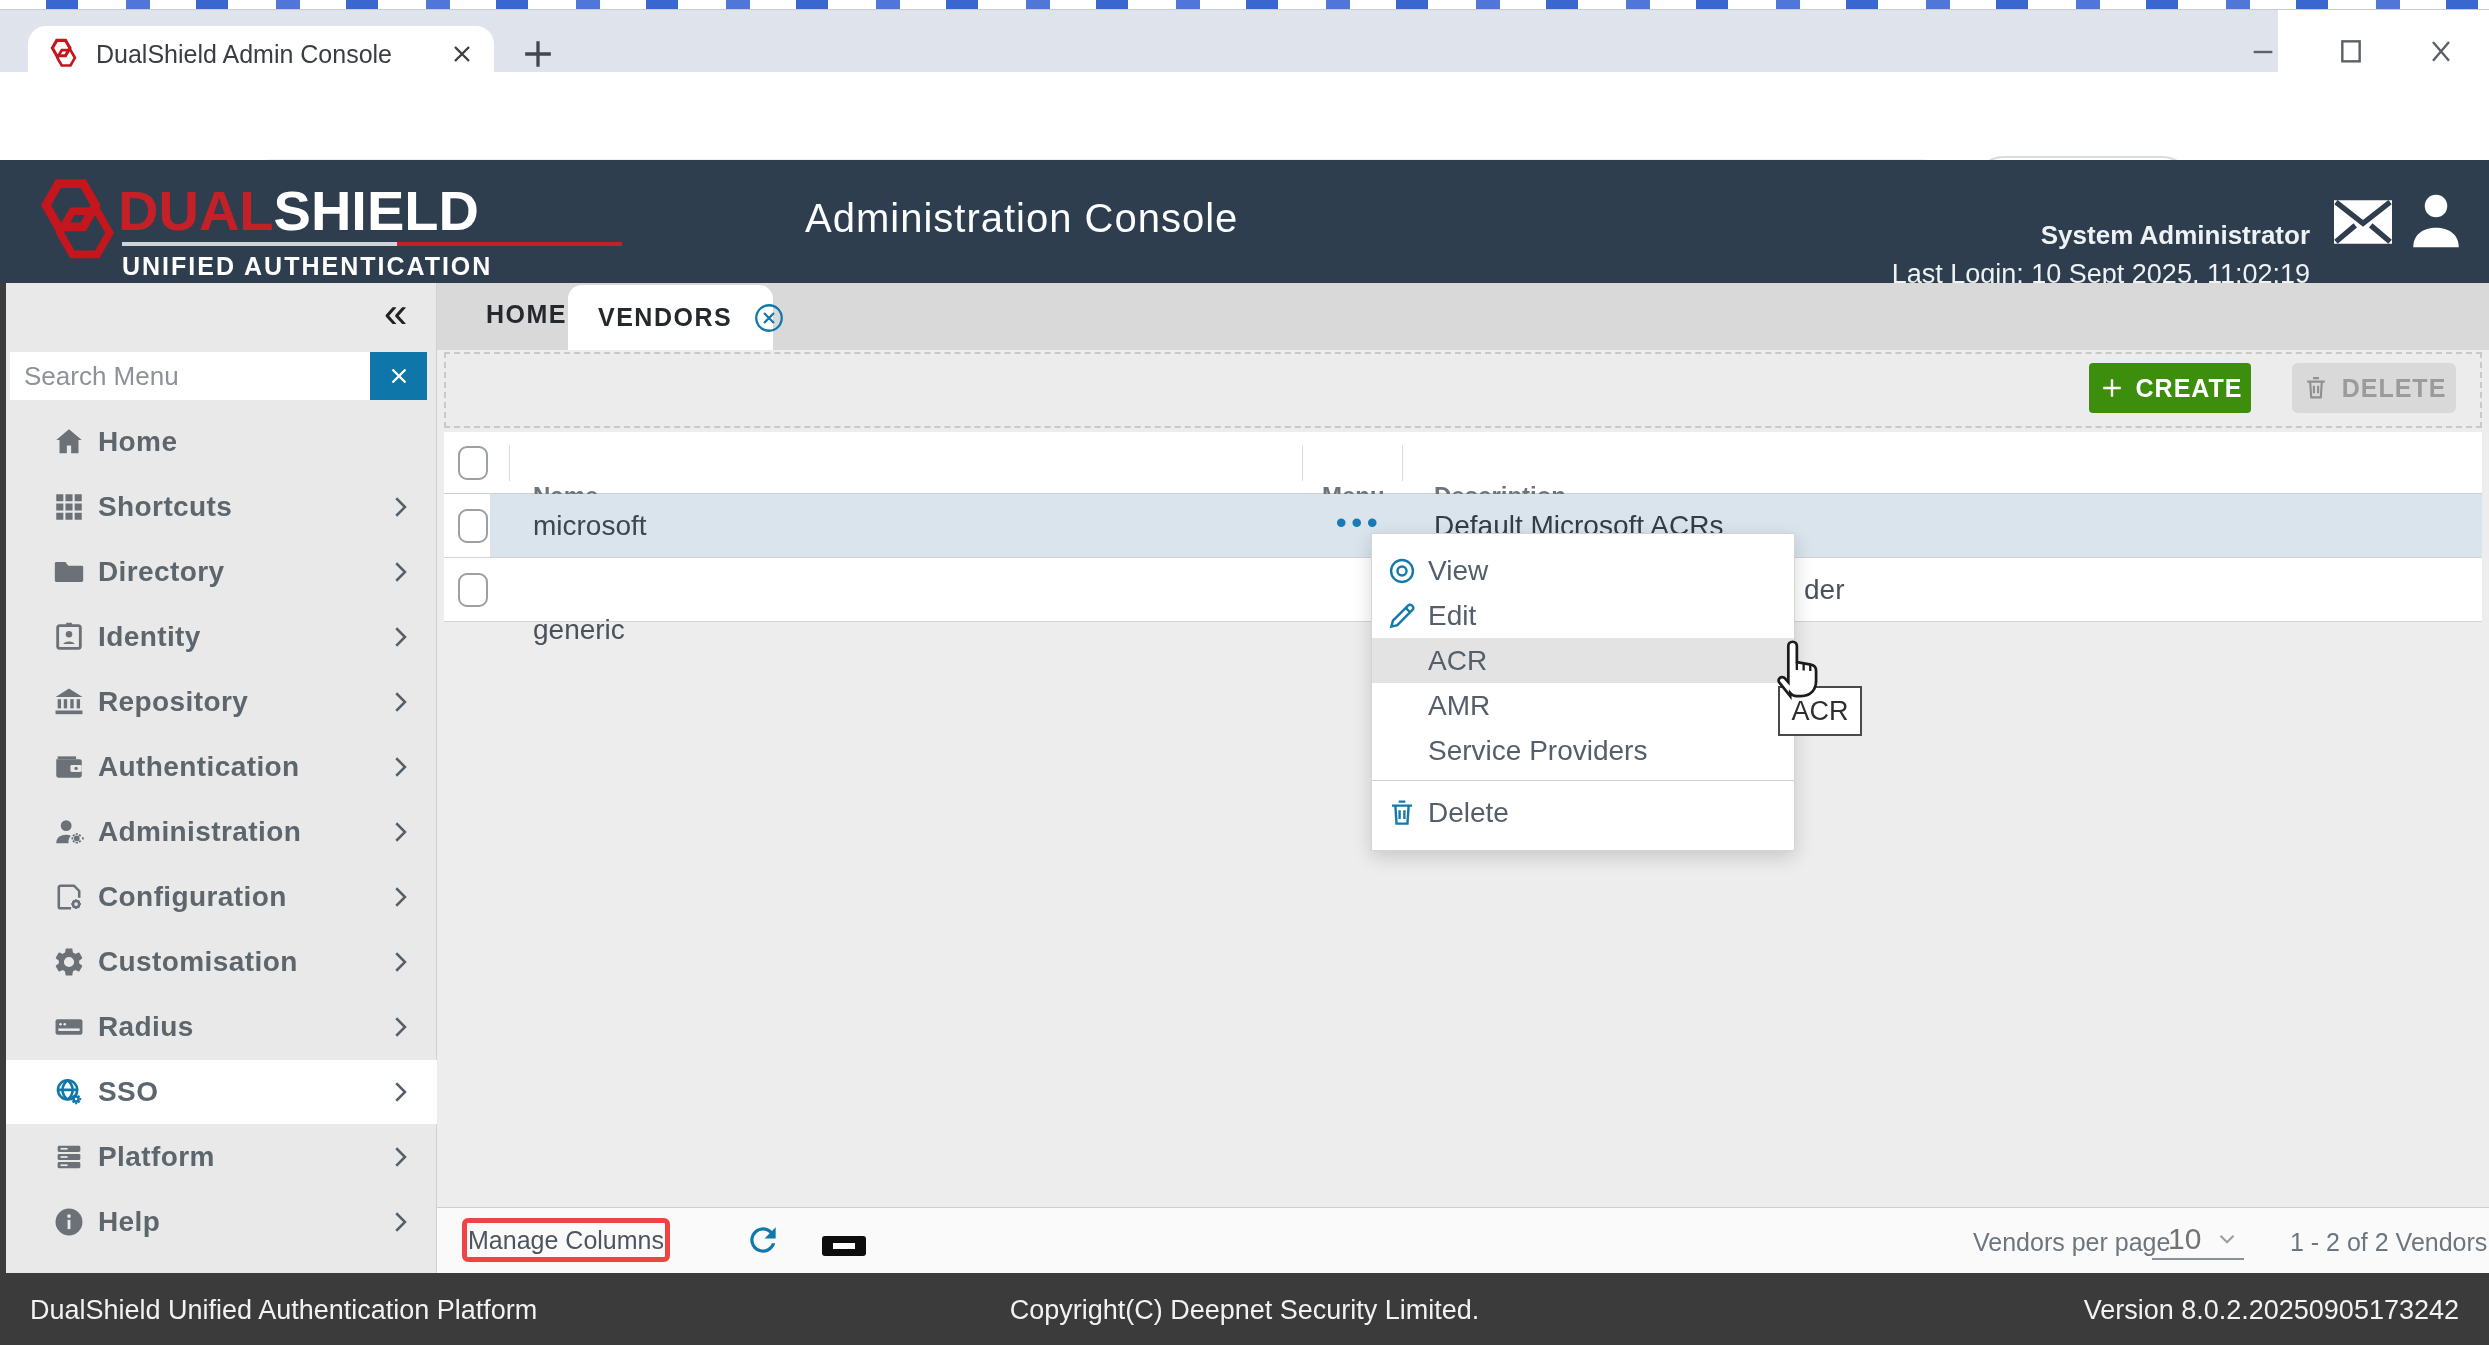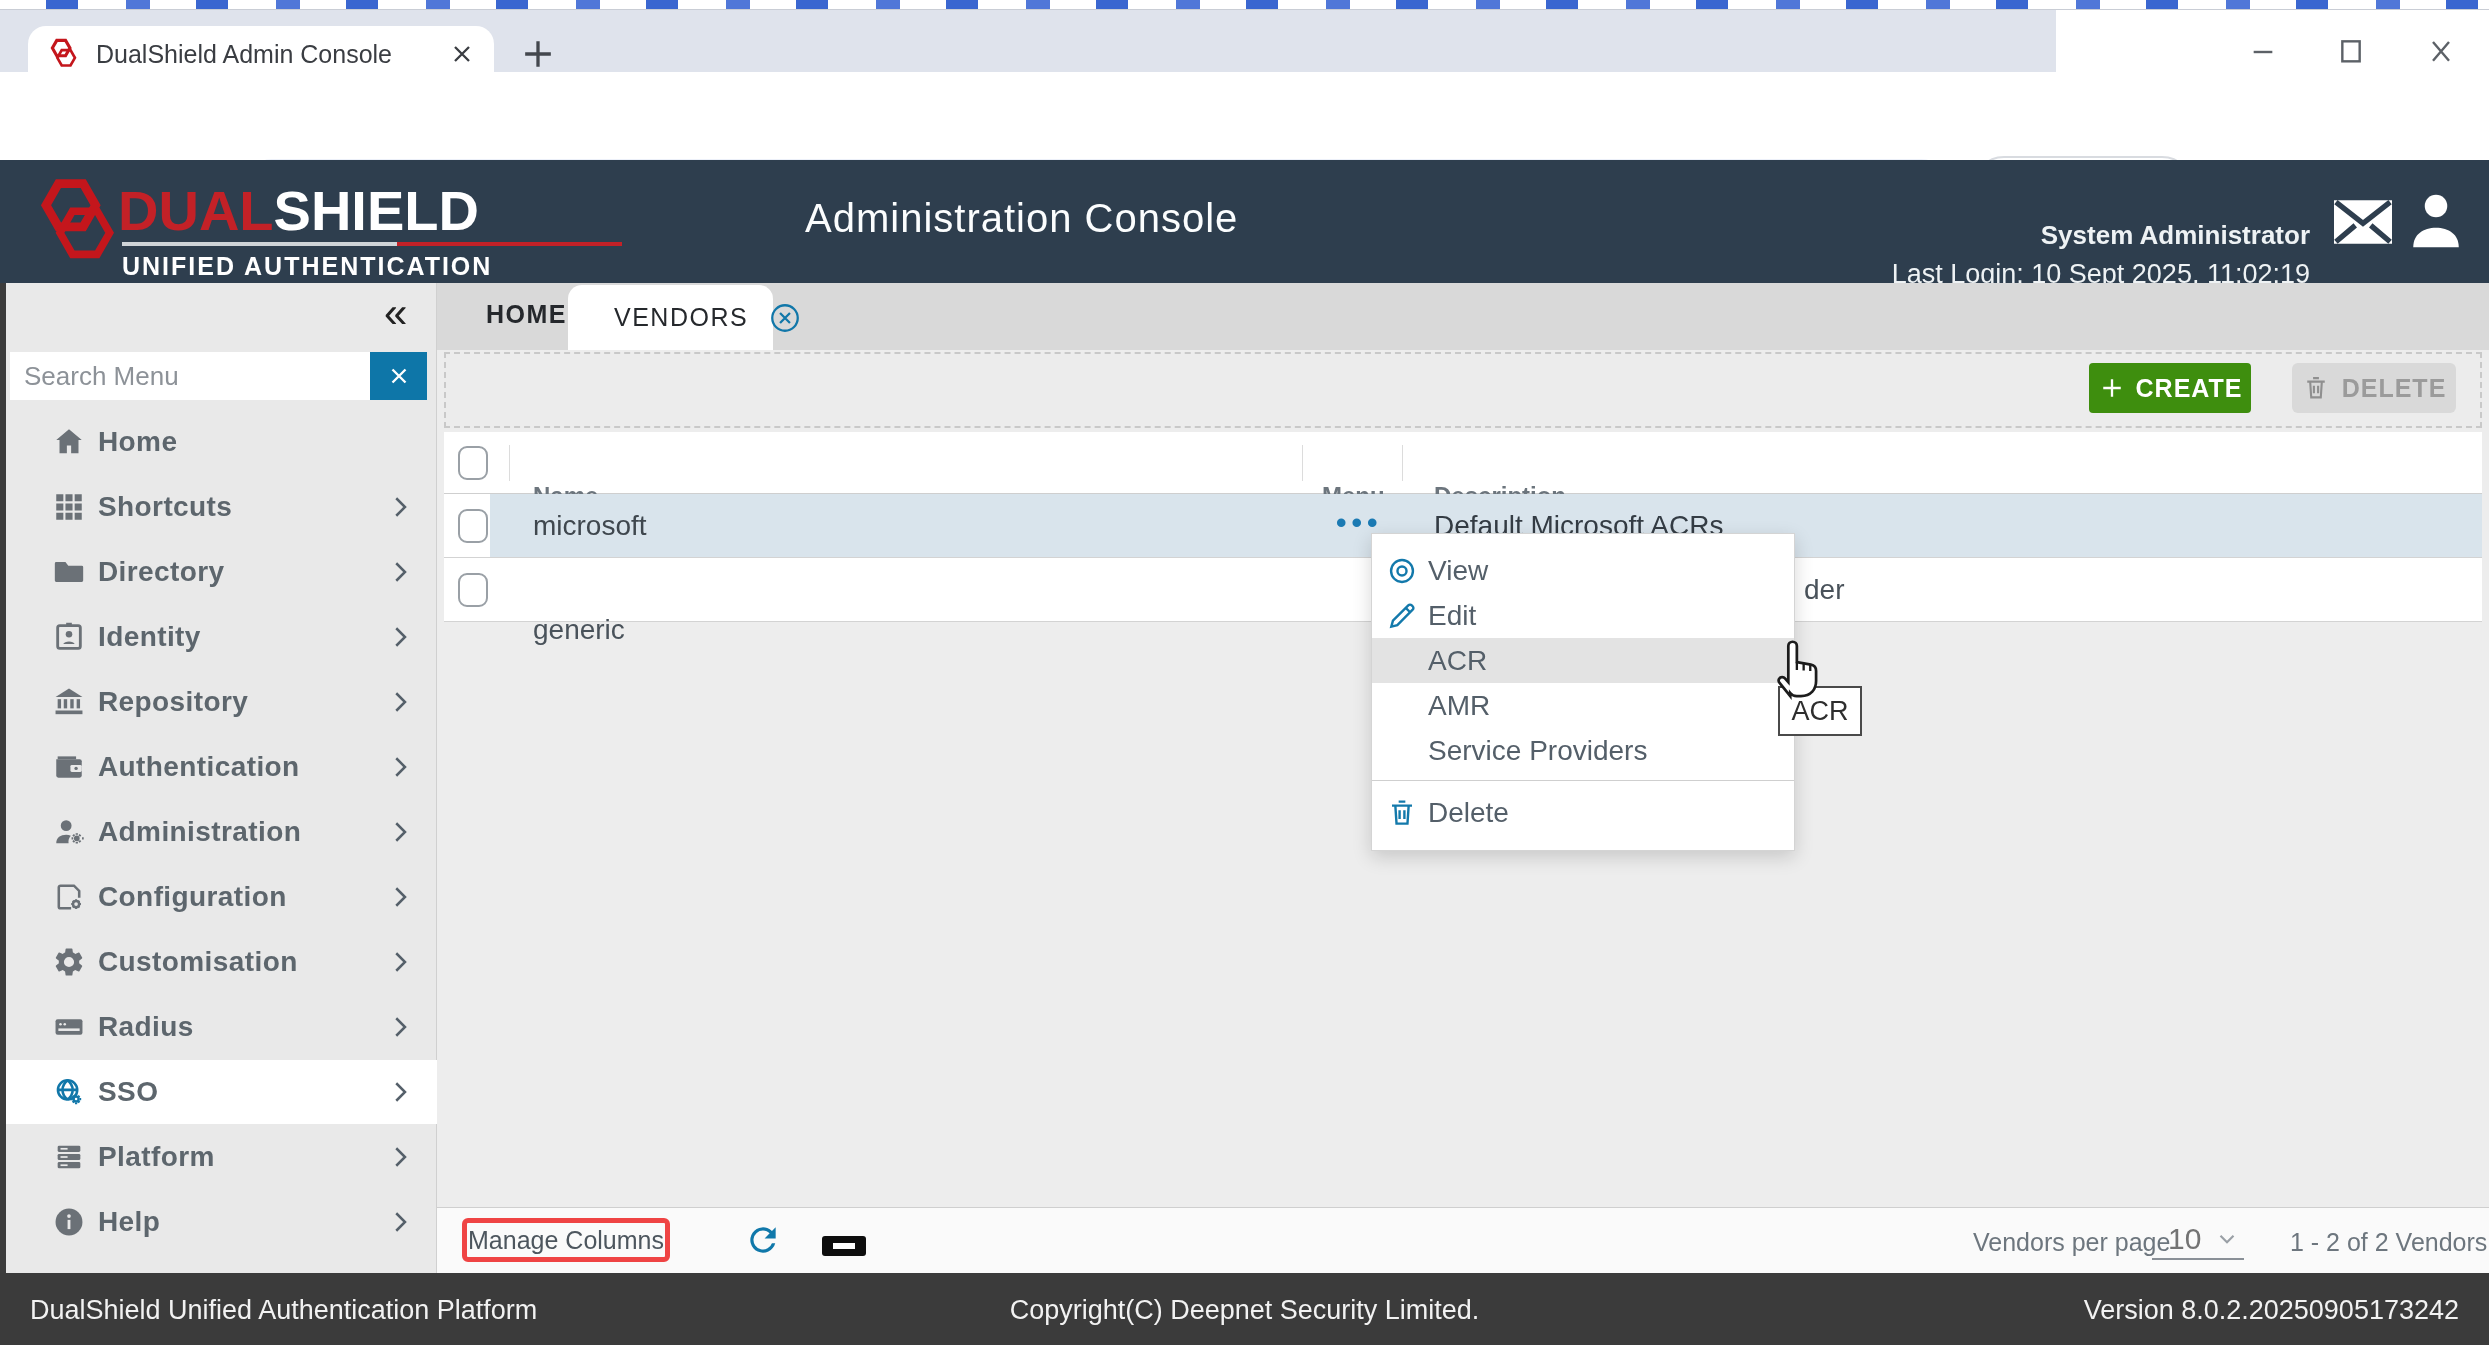--- a/index.html
+++ b/index.html
@@ -4,21 +4,21 @@
 <style>
   * { margin:0; padding:0; box-sizing:border-box; }
   body { font-family:"Liberation Sans", sans-serif; background:#fff; }
   #screen { position:relative; width:2489px; height:1345px; overflow:hidden; background:#fff; }
   .abs { position:absolute; }
   svg { display:block; }
 
   
   .top-sliver { left:0; top:0; width:2489px; height:10px;
     background:repeating-linear-gradient(90deg,#ffffff 0 46px,#3a66d0 46px 78px,#ffffff 78px 126px,#5077d8 126px 150px); border-bottom:1px solid #c9cdd5;}
-  .tab-bar { left:0; top:10px; width:2056px; height:62px; background:#dfe3ec; }
+  .tab-bar { left:0; top:10px; width:2278px; height:62px; background:#dfe3ec; }
   .browser-tab { left:28px; top:16px; width:466px; height:56px; background:#fff; border-radius:18px 18px 0 0;
     display:flex; align-items:center; padding:0 18px; }
   .tab-favicon { width:34px; height:34px; color:#c4161c; flex:0 0 auto; }
   .tab-title { margin-left:16px; font-size:25px; color:#3a3d42; flex:1 1 auto; white-space:nowrap; overflow:hidden; }
   .tab-close { width:28px; height:28px; color:#3a3d42; cursor:pointer; }
   .new-tab { left:516px; top:22px; width:44px; height:44px; color:#43474d; }
   .win-btn { top:26px; width:40px; height:32px; color:#5c6167; }
   .wb-min { left:2243px; } .wb-max { left:2331px; } .wb-close { left:2421px; }
 
   .url-bar { left:0; top:72px; width:2489px; height:88px; background:#fff; }
@@ -65,21 +65,21 @@
   .ni-icon { width:34px; height:34px; margin-right:12px; color:#6b7177; flex:0 0 auto; }
   .nav-item.selected .ni-icon { color:#1177a9; }
   .ni-chevron { position:absolute; right:22px; width:30px; height:30px; color:#55606a; }
 
   
   .main-bg { left:437px; top:283px; width:2052px; height:992px; background:#ededed; }
   .tab-strip { left:437px; top:283px; width:2052px; height:67px; background:#d9d9d9; }
   .tab-home { left:486px; top:300px; font-size:25px; font-weight:700; letter-spacing:1.5px; color:#25282c; }
   .tab-vendors { left:568px; top:285px; width:205px; height:65px; background:#fff; border-radius:14px 14px 0 0;
     display:flex; align-items:center; padding-left:30px; }
-  .tab-vendors-label { font-size:25px; font-weight:400; letter-spacing:1.5px; color:#25282c;margin-left:16px; }
+  .tab-vendors-label { font-size:25px; font-weight:700; letter-spacing:1.5px; color:#25282c; }
   .tab-vendors-close { width:34px; height:34px; color:#1177a9; margin-left:20px; }
 
   .toolbar-band { left:444px; top:352px; width:2038px; height:76px; background:#ececec; border:2px dashed #c9c9c9; }
   .btn-create { left:2089px; top:363px; width:162px; height:50px; background:#3e8e0e; border-radius:4px;
     display:flex; align-items:center; justify-content:center; gap:10px; color:#fff; font-size:25px; font-weight:700; letter-spacing:1px; }
   .btn-create svg { width:28px; height:28px; }
   .btn-delete { left:2292px; top:363px; width:164px; height:50px; background:#d9d9d9; border-radius:6px;
     display:flex; align-items:center; justify-content:center; gap:12px; color:#9b9b9b; font-size:25px; font-weight:700; letter-spacing:1px; }
   .btn-delete svg { width:28px; height:28px; color:#8f8f8f; }
 

